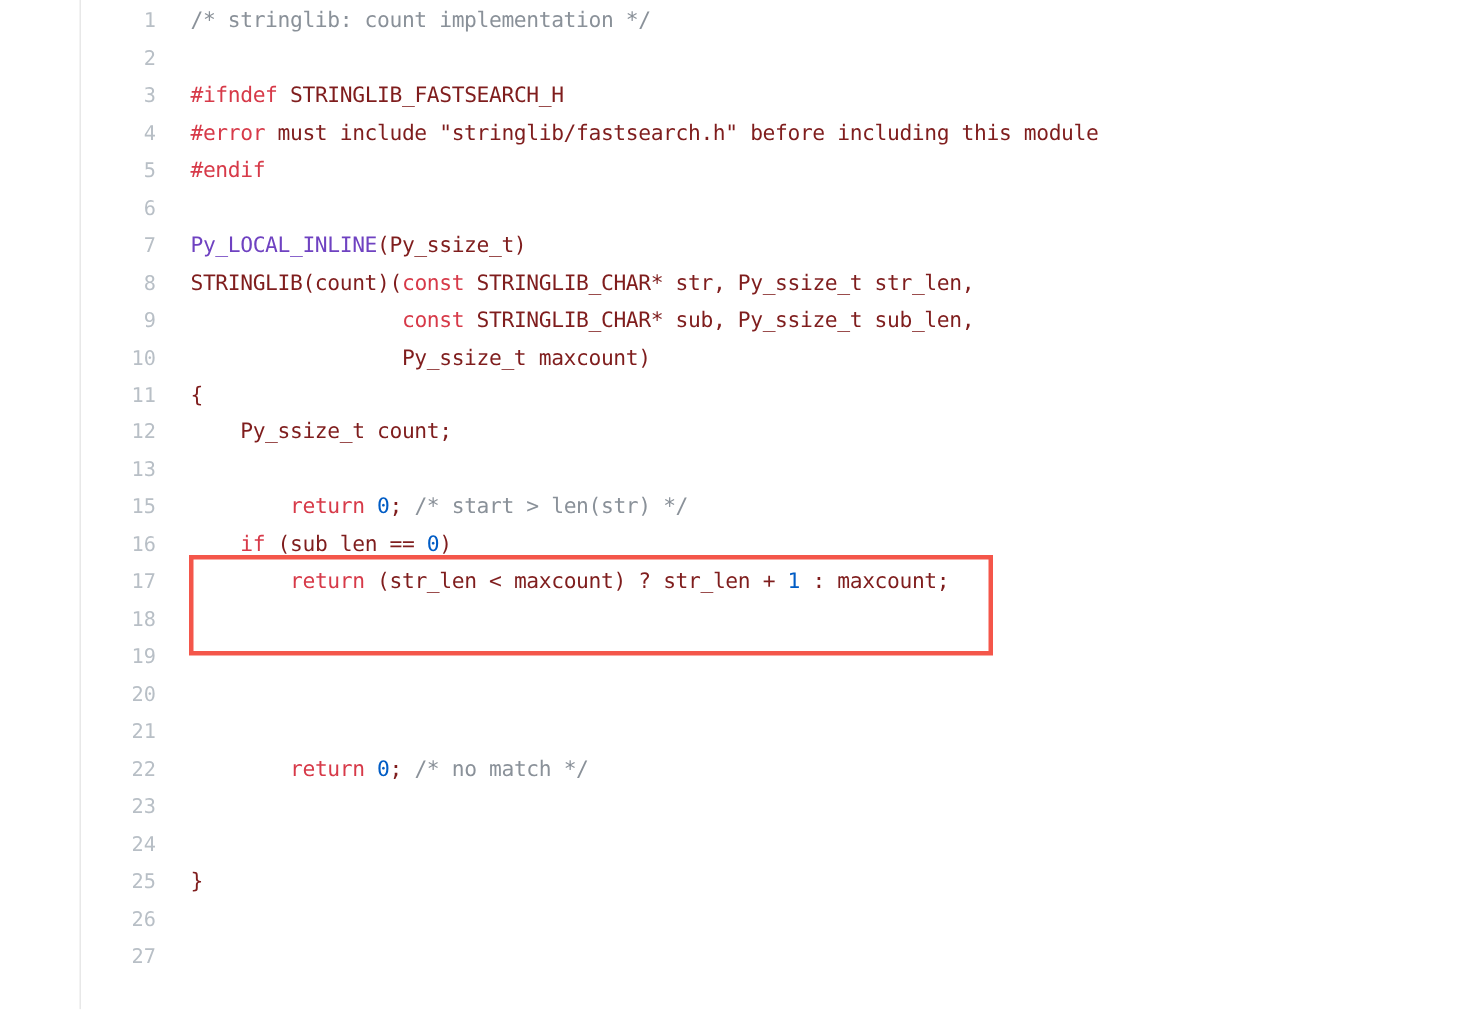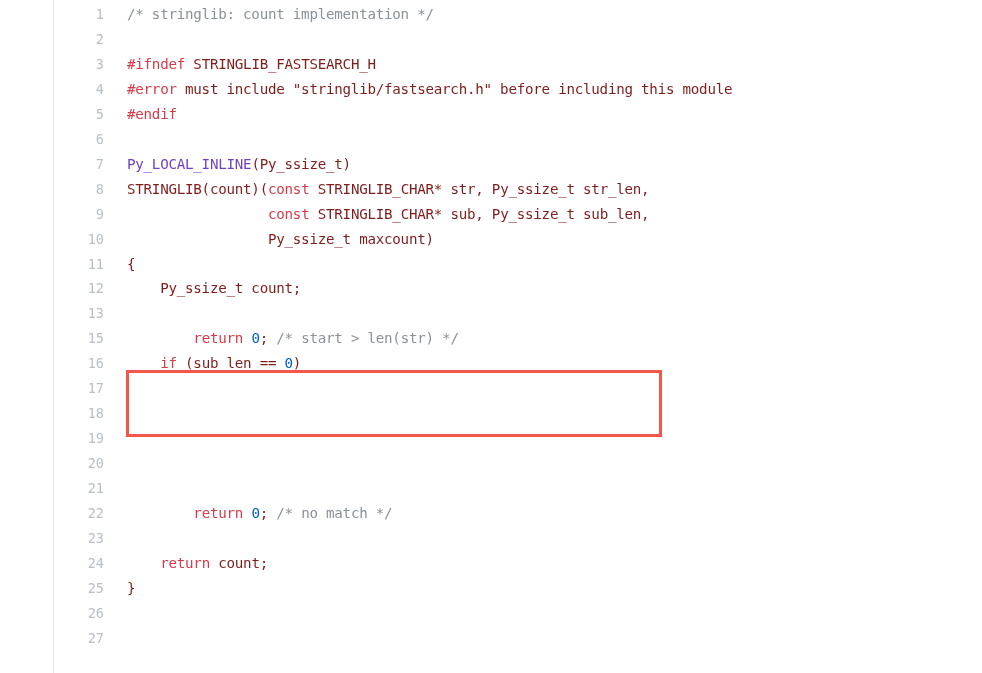--- a/index.html
+++ b/index.html
@@ -97,28 +97,28 @@
       <div class="code-line"><div class="line-number">6</div><div class="line-content"></div></div>
       <div class="code-line"><div class="line-number">7</div><div class="line-content"><span class="t-macro">Py_LOCAL_INLINE</span><span class="t-plain">(Py_ssize_t)</span></div></div>
       <div class="code-line"><div class="line-number">8</div><div class="line-content"><span class="t-plain">STRINGLIB(count)(</span><span class="t-keyword">const</span><span class="t-plain"> STRINGLIB_CHAR* str, Py_ssize_t str_len,</span></div></div>
       <div class="code-line"><div class="line-number">9</div><div class="line-content"><span class="t-plain">                 </span><span class="t-keyword">const</span><span class="t-plain"> STRINGLIB_CHAR* sub, Py_ssize_t sub_len,</span></div></div>
       <div class="code-line"><div class="line-number">10</div><div class="line-content"><span class="t-plain">                 Py_ssize_t maxcount)</span></div></div>
       <div class="code-line"><div class="line-number">11</div><div class="line-content"><span class="t-plain">{</span></div></div>
       <div class="code-line"><div class="line-number">12</div><div class="line-content"><span class="t-plain">    Py_ssize_t count;</span></div></div>
       <div class="code-line"><div class="line-number">13</div><div class="line-content"></div></div>
       <div class="code-line"><div class="line-number">15</div><div class="line-content"><span class="t-plain">        </span><span class="t-keyword">return</span><span class="t-plain"> </span><span class="t-number">0</span><span class="t-plain">; </span><span class="t-comment">/* start &gt; len(str) */</span></div></div>
       <div class="code-line"><div class="line-number">16</div><div class="line-content"><span class="t-plain">    </span><span class="t-keyword">if</span><span class="t-plain"> (sub_len == </span><span class="t-number">0</span><span class="t-plain">)</span></div></div>
-      <div class="code-line"><div class="line-number">17</div></div>
+      <div class="code-line"><div class="line-number">17</div><div class="line-content"><span class="t-plain">        </span><span class="t-keyword">return</span><span class="t-plain"> (str_len &lt; maxcount) ? str_len + </span><span class="t-number">1</span><span class="t-plain"> : maxcount;</span></div></div>
       <div class="code-line"><div class="line-number">18</div><div class="line-content"></div></div>
       <div class="code-line"><div class="line-number">19</div></div>
       <div class="code-line"><div class="line-number">20</div><div class="line-content"></div></div>
       <div class="code-line"><div class="line-number">21</div></div>
       <div class="code-line"><div class="line-number">22</div><div class="line-content"><span class="t-plain">        </span><span class="t-keyword">return</span><span class="t-plain"> </span><span class="t-number">0</span><span class="t-plain">; </span><span class="t-comment">/* no match */</span></div></div>
       <div class="code-line"><div class="line-number">23</div><div class="line-content"></div></div>
-      <div class="code-line"><div class="line-number">24</div><div class="line-content"><span class="t-plain">    </span><span class="t-keyword">return</span><span class="t-plain"> count;</span></div></div>
+      <div class="code-line"><div class="line-number">24</div></div>
       <div class="code-line"><div class="line-number">25</div><div class="line-content"><span class="t-plain">}</span></div></div>
       <div class="code-line"><div class="line-number">26</div><div class="line-content"></div></div>
       <div class="code-line"><div class="line-number">27</div><div class="line-content"></div></div>
     </div>
 
   <div class="annotation-box"></div>
 
 </div>
 
 </body></html>

